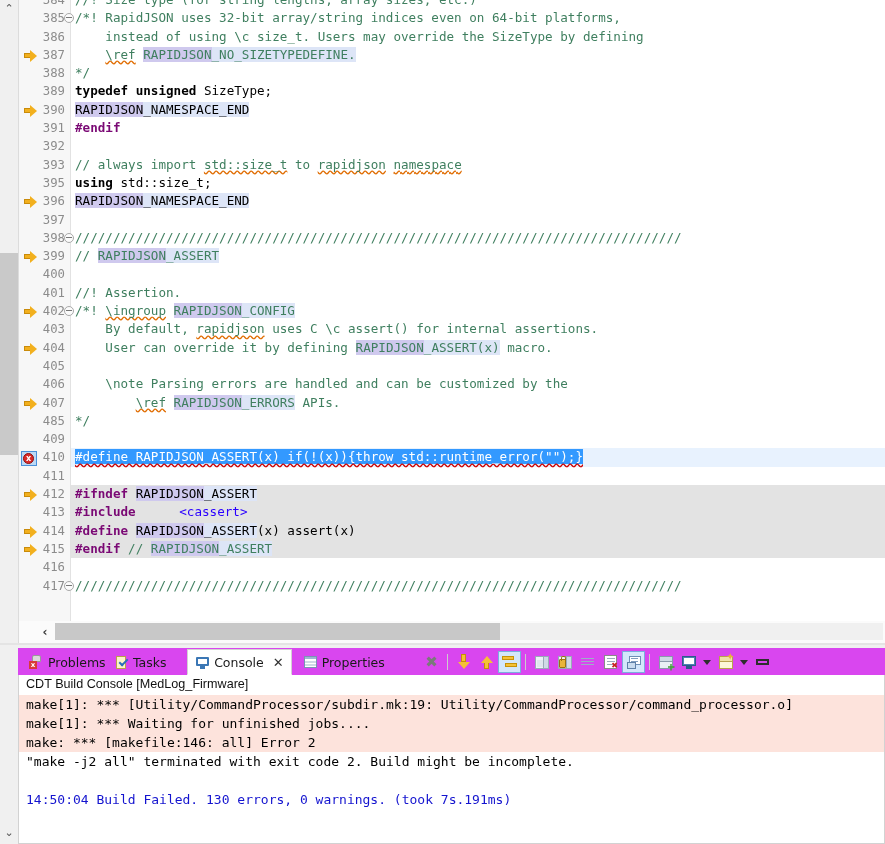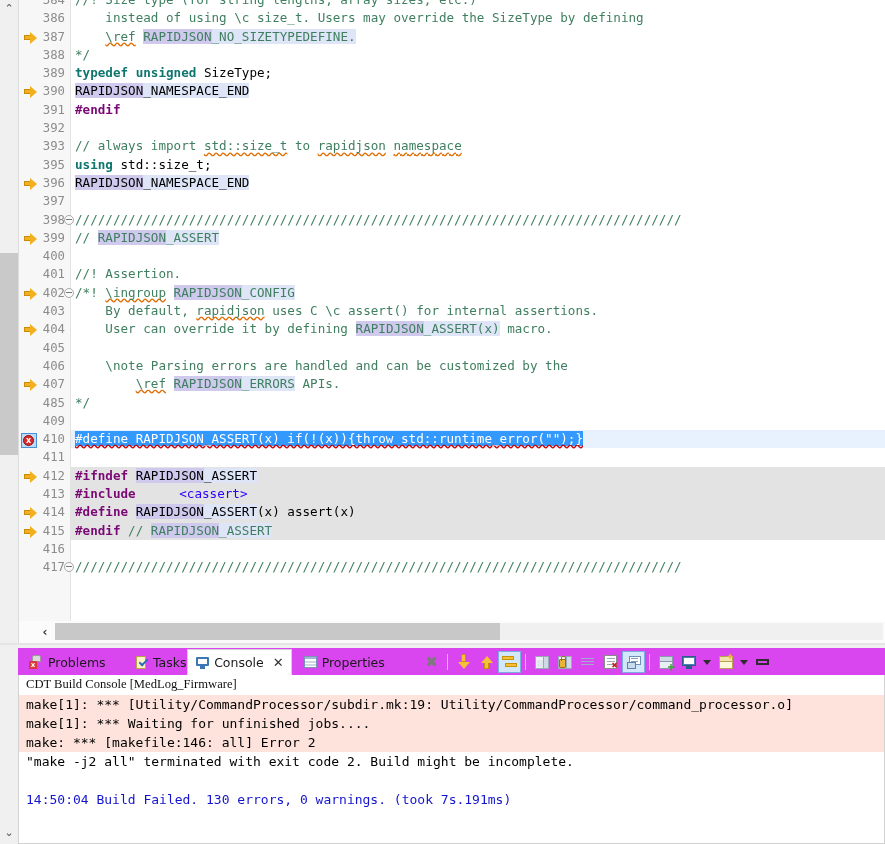--- a/index.html
+++ b/index.html
@@ -29,21 +29,21 @@
   .row .ln{position:absolute;right:6px;top:0;color:#8c8c8c;font-size:12.3px;text-align:right;}
   .row .mk{position:absolute;left:5px;top:2px;width:14px;height:14px;}
   .row .fold{position:absolute;left:45px;top:4px;width:10px;height:10px;}
   .row .txt{position:absolute;left:56px;top:0;white-space:pre;}
 
   .rowbg-gray{position:absolute;left:52px;top:0;right:0;height:18.3px;background:#e3e3e3;}
   .rowbg-sel{position:absolute;left:52px;top:0;right:0;height:18.3px;background:#e8f2fe;}
 
   
   .c-cmt{color:#3f7f5f;}
-  .c-kw{color:#0f766e;font-weight:bold;}
+  .c-kw{color:#000000;font-weight:bold;}
   .c-pp{color:#7a0874;font-weight:bold;}
   .c-str{color:#2a00ff;margin-left:36px;}
   .c-pln{color:#000000;}
   .hl-occ{background:#cfc9ee;}
   .hl-soft{background:#dde5f7;}
   .sel{background:#3399ff;color:#ffffff;}
   .sqg{text-decoration:underline wavy #cc0000;text-decoration-skip-ink:none;}
   .sqg-o{text-decoration:underline wavy #e06b00;text-decoration-skip-ink:none;}
 
   
@@ -147,21 +147,21 @@
   .g-display i{position:absolute;left:2px;top:2px;width:10px;height:6px;background:#fff;}
   .g-display:after{content:"";position:absolute;left:4px;bottom:0;width:6px;height:3px;background:#2e5c8a;}
   .g-pin{position:relative;width:14px;height:13px;background:#fdf6d8;border:1px solid #b8a24f;box-sizing:border-box;}
   .g-pin:before{content:"";position:absolute;left:0;top:0;right:0;height:4px;background:#f0e2a8;border-bottom:1px solid #b8a24f;}
   .g-pin:after{content:"\2726";position:absolute;right:-3px;top:-5px;font:10px/10px "DejaVu Sans",sans-serif;color:#e8b53a;}
   .g-caret{width:0;height:0;border-left:4px solid transparent;border-right:4px solid transparent;border-top:5px solid #2e2e2e;}
   .g-min{width:13px;height:6px;border:2px solid #2e2e2e;box-sizing:border-box;}
 
   .cons-body{position:absolute;left:18px;top:27px;width:867px;height:169px;background:#ffffff;
     border:1px solid #d2d2d2;border-top:none;box-sizing:border-box;}
-  .cons-title{position:absolute;left:7px;top:2px;font-family:Liberation Serif, serif;font-size:12.6px;color:#111;white-space:nowrap;}
+  .cons-title{position:absolute;left:7px;top:2px;font-family:Liberation Sans, sans-serif;font-size:12.6px;color:#111;white-space:nowrap;}
   .cons-out{position:absolute;left:0px;top:20px;right:0;bottom:0;}
   .cline{height:19px;line-height:19px;font-family:"DejaVu Sans Mono",monospace;font-size:13px;
     white-space:pre;padding-left:7px;color:#000;}
   .cline.err{background:#fde3dc;}
   .cline.blue{color:#1414cf;}
 </style>
 </head>
 <body>
 
 <div class="app">
@@ -169,20 +169,21 @@
   <div class="editor-panel">
     <div class="editor-railL">
       <div class="chev up">⌃</div>
       <div class="overview-ruler"></div>
     </div>
 
     <div class="editor-body">
       <div class="gutter-bg"></div>
       <div class="code-rows" id="code-rows">
           <div class="row" style="margin-top: -9px;"><div class="gut"><span class="ln">384</span></div><div class="txt"><span class="c-cmt">//! Size type (for string lengths, array sizes, etc.)</span></div></div>
+          <div class="row"><div class="gut"><span class="ln">385</span></div><div class="fold"><div class="foldbox"></div></div><div class="txt"><span class="c-cmt">/*! RapidJSON uses 32-bit array/string indices even on 64-bit platforms,</span></div></div>
           <div class="row"><div class="gut"><span class="ln">386</span></div><div class="txt"><span class="c-cmt">    instead of using \c size_t. Users may override the SizeType by defining</span></div></div>
           <div class="row"><div class="gut"><div class="mk"><div class="arrow-mk"></div></div><span class="ln">387</span></div><div class="txt"><span class="c-cmt">    </span><span class="c-cmt sqg-o">\ref</span><span class="c-cmt"> </span><span class="c-cmt hl-occ">RAPIDJSON</span><span class="c-cmt hl-soft">_NO_SIZETYPEDEFINE.</span></div></div>
           <div class="row"><div class="gut"><span class="ln">388</span></div><div class="txt"><span class="c-cmt">*/</span></div></div>
           <div class="row"><div class="gut"><span class="ln">389</span></div><div class="txt"><span class="c-kw">typedef</span><span class="c-pln"> </span><span class="c-kw">unsigned</span><span class="c-pln"> SizeType;</span></div></div>
           <div class="row"><div class="gut"><div class="mk"><div class="arrow-mk"></div></div><span class="ln">390</span></div><div class="txt"><span class="c-pln hl-occ">RAPIDJSON</span><span class="c-pln hl-soft">_NAMESPACE_END</span></div></div>
           <div class="row"><div class="gut"><span class="ln">391</span></div><div class="txt"><span class="c-pp">#endif</span></div></div>
           <div class="row"><div class="gut"><span class="ln">392</span></div><div class="txt"></div></div>
           <div class="row"><div class="gut"><span class="ln">393</span></div><div class="txt"><span class="c-cmt">// always import </span><span class="c-cmt sqg-o">std::size_t</span><span class="c-cmt"> to </span><span class="c-cmt sqg-o">rapidjson</span><span class="c-cmt"> </span><span class="c-cmt sqg-o">namespace</span></div></div>
           <div class="row"><div class="gut"><span class="ln">395</span></div><div class="txt"><span class="c-kw">using</span><span class="c-pln"> std::size_t;</span></div></div>
           <div class="row"><div class="gut"><div class="mk"><div class="arrow-mk"></div></div><span class="ln">396</span></div><div class="txt"><span class="c-pln hl-occ">RAPIDJSON</span><span class="c-pln hl-soft">_NAMESPACE_END</span></div></div>
@@ -221,21 +222,21 @@
   <div class="console-panel">
     <div class="cons-railL">
       <div class="chev dn">⌄</div>
     </div>
 
     <div class="tabbar" id="tabbar">
         <div class="tab" style="left: 4px;">
           <span class="ic ic-problems"></span>
           <span class="tl">Problems</span>
         </div>
-        <div class="tab" style="left: 109px; text-align: right;">
+        <div class="tab" style="left: 89px; text-align: right;">
           <span class="ic ic-tasks"></span>
           <span class="tl">Tasks</span>
         </div>
         <div class="tab active" style="left: 169.125px;">
           <span class="ic ic-console"></span>
           <span class="tl">Console</span>
           <span class="xc">✕</span>
         </div>
         <div class="tab" style="left: 277.656px;">
           <span class="ic ic-props"></span>

